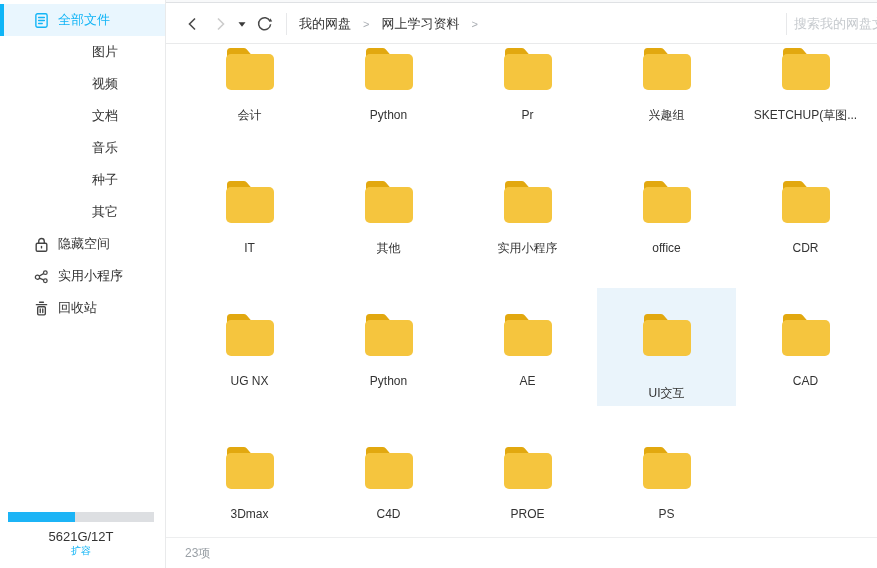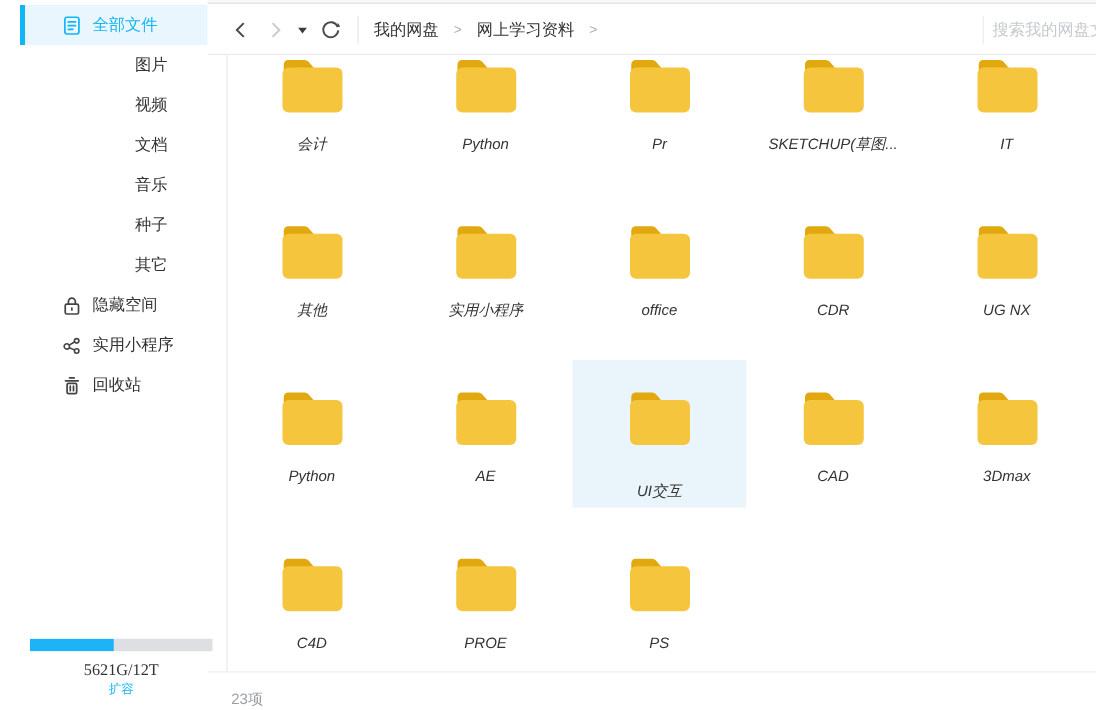--- a/index.html
+++ b/index.html
@@ -10,22 +10,22 @@
   }
   :root {
     --accent:#13b5f6; --accent-bar:#0fb5f7; --selected-bg:#e9f6fe;
     --cell-selected-bg:#eaf4fb; --folder-body:#f5c53e; --folder-tab:#e2a80f;
     --text:#333333; --muted:#9aa0a6; --placeholder:#c6cace; --border:#e9eaeb;
     --icon:#4a4a4a; --icon-disabled:#cccccc; --progress-track:#dddfe2;
   }
 
   
   .sidebar {
-    position:absolute; left:16px; top:0; width:166px; height:568px;
-    background:#fff; border-right:1px solid var(--border);font-family:Liberation Serif, serif;
+    position:absolute; left:0; top:0; width:166px; height:568px;
+    background:#fff; border-right:1px solid var(--border);
   }
   .nav { margin-top:4px; }
   .nav-item {
     position:relative; height:32px; display:flex; align-items:center;
     padding-left:33px; font-size:13px; color:var(--text); cursor:pointer;
   }
   .nav-item .nav-icon { width:17px; height:17px; margin-right:8px; display:inline-flex; color:#444; }
   .nav-item.no-icon { padding-left:92px; }
   .nav-item.selected { background:var(--selected-bg); color:var(--accent); }
   .nav-item.selected .nav-icon { color:var(--accent); }
@@ -58,40 +58,40 @@
   .crumb-sep { color:#a9adb2; font-size:11px; margin:0 12px; }
   .search { position:absolute; right:0; top:4px; bottom:0; display:flex; align-items:center; overflow:hidden; }
   .search-divider { width:1px; height:22px; background:#e7e8ea; }
   .search input {
     border:none; outline:none; width:83px; margin-left:7px;
     font-size:13px; font-family:"Liberation Sans", sans-serif; color:var(--text); background:transparent;
   }
   .search input::placeholder { color:var(--placeholder); }
 
   
-  .content { position:absolute; left:166px; right:0; top:45px; bottom:31px; overflow:hidden;font-style:italic; }
+  .content { position:absolute; left:166px; right:0; top:45px; bottom:31px; overflow:hidden; }
   .grid {
     position:absolute; left:14px; top:-23px;
     display:grid; grid-template-columns:repeat(5,139px); grid-auto-rows:133px;
   }
   .cell {
     width:139px; height:118px; display:flex; flex-direction:column; align-items:center;
     cursor:pointer;
   }
   .cell.selected { background:var(--cell-selected-bg);gap:12px; }
   .folder-icon { margin-top:21px; line-height:0; }
   .folder-label {
     margin-top:17px; font-size:12px; color:var(--text); line-height:15px;
     max-width:132px; white-space:nowrap; overflow:hidden; text-align:center;
   }
 
   
   .statusbar {
     position:absolute; left:166px; right:0; bottom:0; height:31px;
-    border-top:1px solid #edeeef; display:flex; align-items:flex-end; padding-left:19px;
+    border-top:1px solid #edeeef; display:flex; align-items:center; padding-left:19px;
     background:#fff;
   }
   .status-count { font-size:12px; color:var(--muted); }
 </style>
 </head>
 <body>
 
 <div class="sidebar">
   <div class="nav" id="nav">
       <div class="nav-item selected">
@@ -236,20 +236,29 @@
     </span>
     <div class="folder-label">Pr</div>
   </div>
       <div class="cell">
     <span class="folder-icon">
       <svg width="52" height="48" viewBox="0 0 52 48">
         <path d="M3 13 V8.5 A3.5 3.5 0 0 1 6.5 5 h13.2 a4 4 0 0 1 2.9 1.2 L28.5 13 Z" style="fill:var(--folder-tab)"></path>
         <rect x="2" y="11" width="48" height="36" rx="5" style="fill:var(--folder-body)"></rect>
       </svg>
     </span>
+    <div class="folder-label">兴趣组</div>
+  </div>
+      <div class="cell">
+    <span class="folder-icon">
+      <svg width="52" height="48" viewBox="0 0 52 48">
+        <path d="M3 13 V8.5 A3.5 3.5 0 0 1 6.5 5 h13.2 a4 4 0 0 1 2.9 1.2 L28.5 13 Z" style="fill:var(--folder-tab)"></path>
+        <rect x="2" y="11" width="48" height="36" rx="5" style="fill:var(--folder-body)"></rect>
+      </svg>
+    </span>
     <div class="folder-label">SKETCHUP(草图...</div>
   </div>
       <div class="cell">
     <span class="folder-icon">
       <svg width="52" height="48" viewBox="0 0 52 48">
         <path d="M3 13 V8.5 A3.5 3.5 0 0 1 6.5 5 h13.2 a4 4 0 0 1 2.9 1.2 L28.5 13 Z" style="fill:var(--folder-tab)"></path>
         <rect x="2" y="11" width="48" height="36" rx="5" style="fill:var(--folder-body)"></rect>
       </svg>
     </span>
     <div class="folder-label">IT</div>

